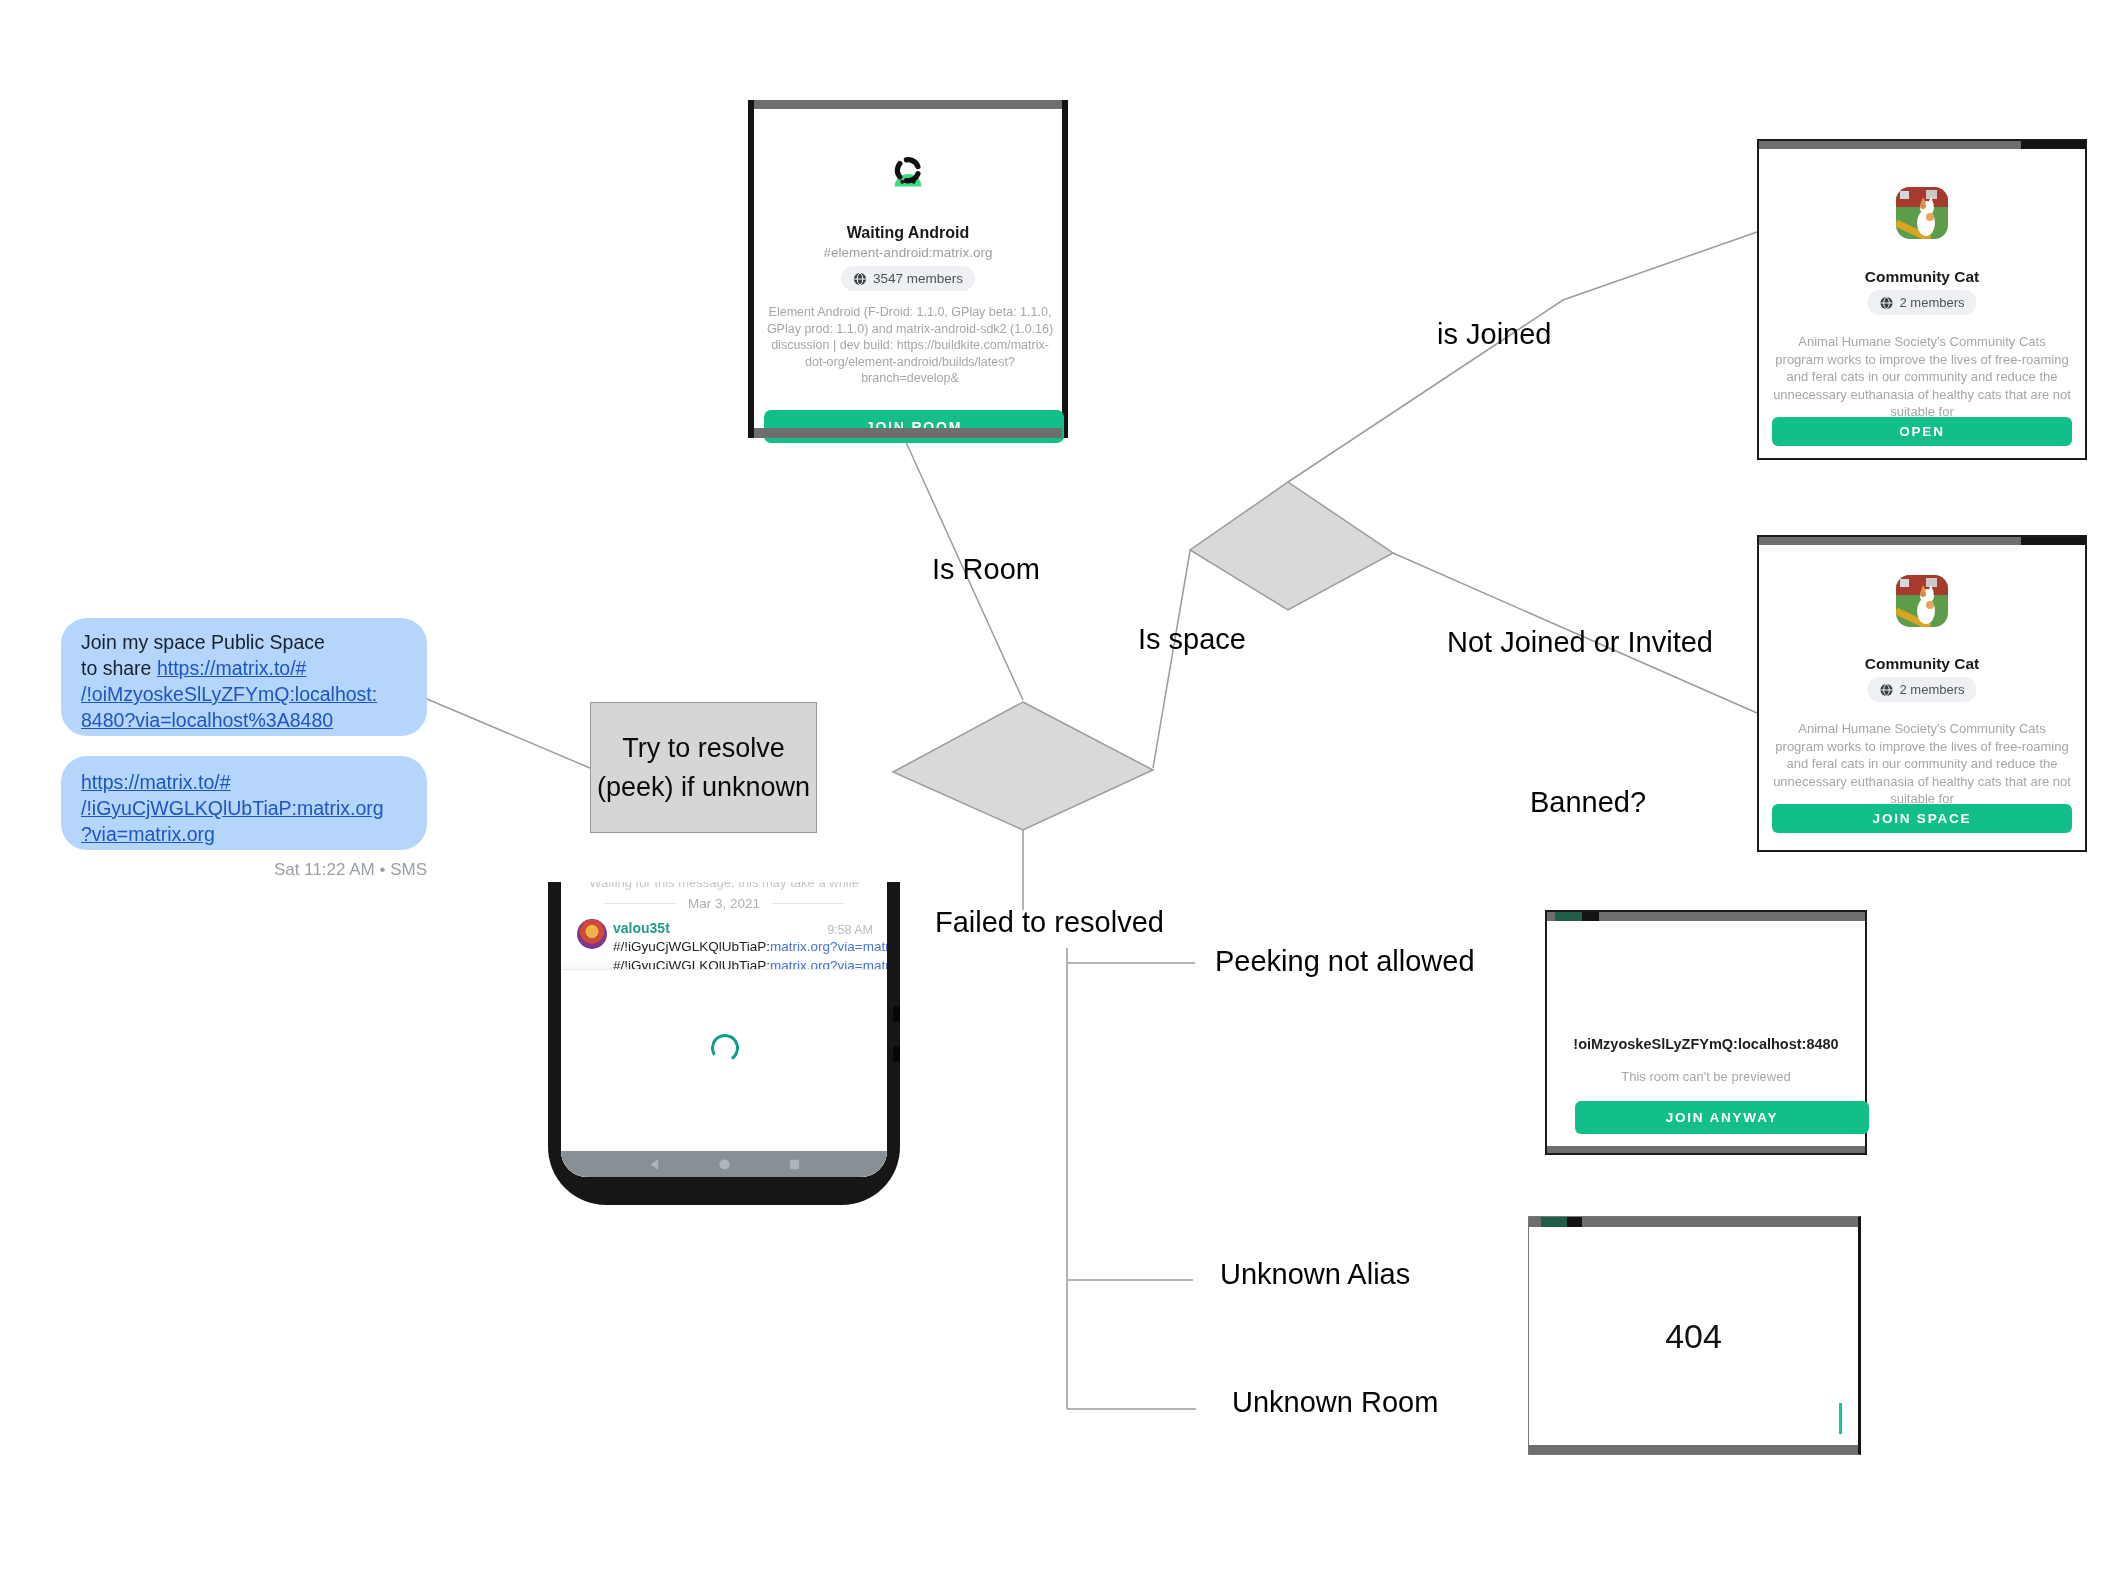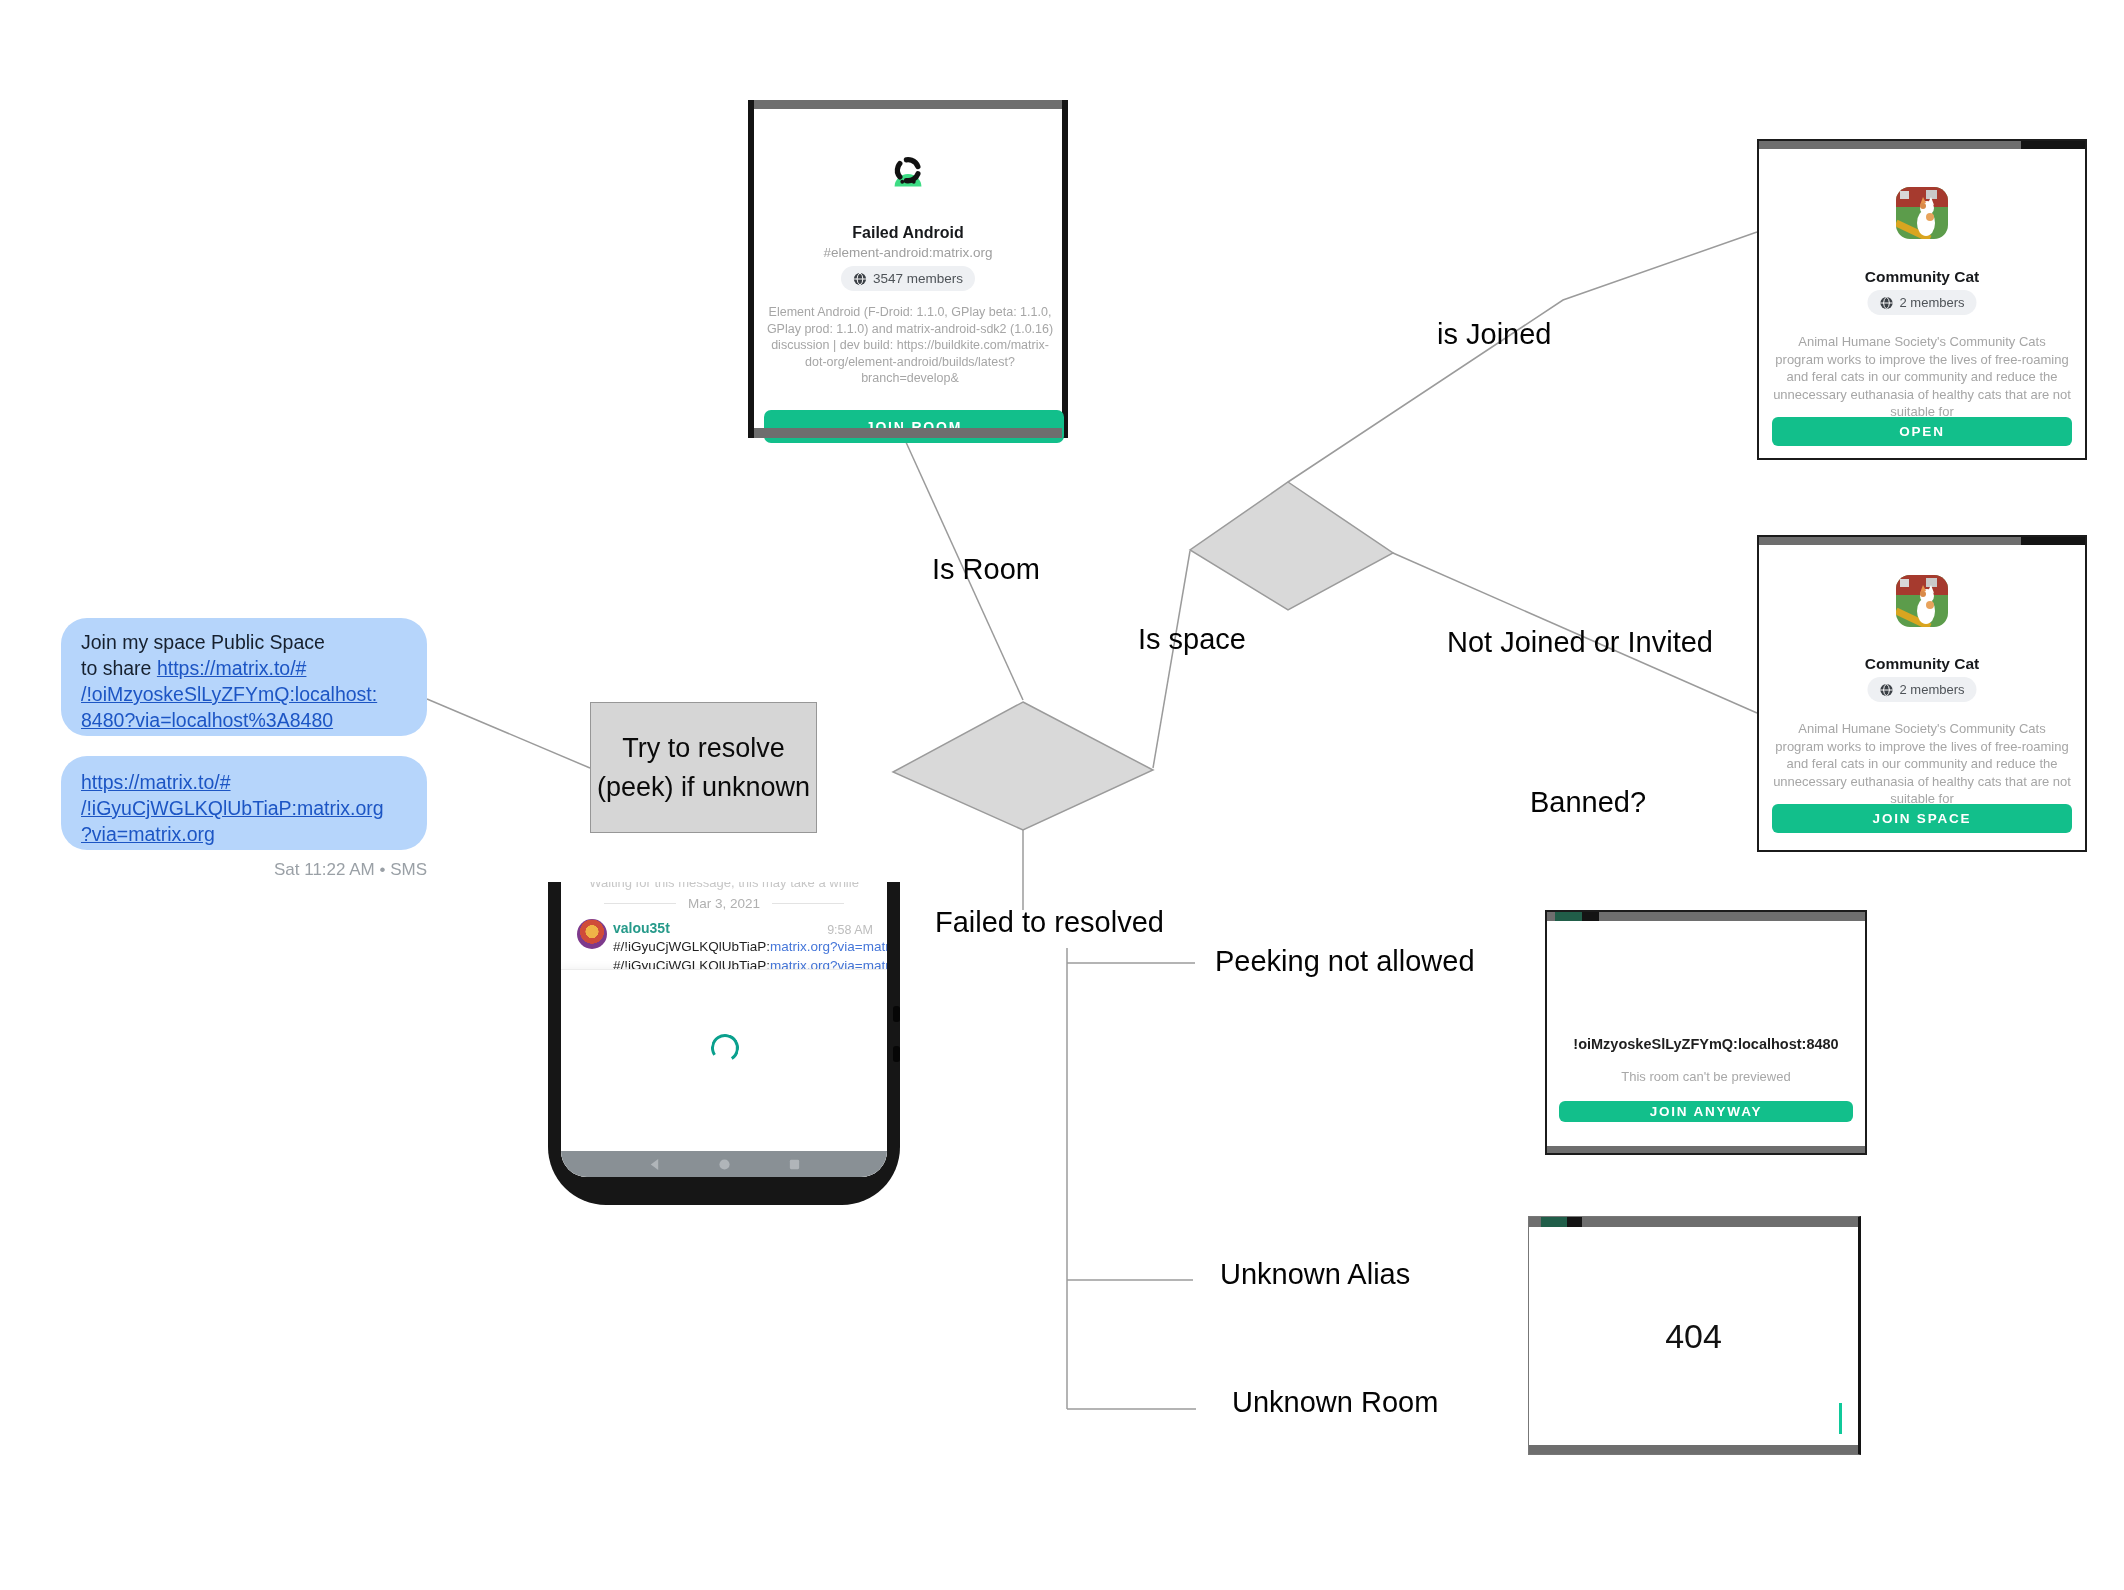--- a/index.html
+++ b/index.html
@@ -79,21 +79,21 @@
   
   #peek-card { left:1545px; top:910px; width:322px; height:245px; border:2px solid #1b1b1b; }
   #peek-card .graybar.top { top:0; height:9px; }
   #peek-card .graybar.bottom { bottom:0; height:7px; }
   #peek-card .chip.green { left:8px; width:27px; background:#215e49; }
   #peek-card .chip.black { left:35px; width:17px; background:#141414; }
   #peek-room-id { position:absolute; left:0; top:124px; width:100%; text-align:center;
     font-size:14.5px; font-weight:bold; color:#1f1f1f; }
   #peek-subtitle { position:absolute; left:0; top:157px; width:100%; text-align:center;
     font-size:13px; color:#a8a8a8; }
-  #peek-card .green-btn { left:12px; top:189px; width:294px; height:21px; font-size:13.5px; border-radius:6px; }
+  #peek-card .green-btn { left:28px; top:189px; width:294px; height:33px; font-size:13.5px; border-radius:6px; }
 
   
   #nf-card { left:1528px; top:1216px; width:333px; height:239px;
     border:1px solid #777; border-right:3px solid #141414; }
   #nf-card .graybar.top { top:0; height:10px; }
   #nf-card .graybar.bottom { bottom:0; height:9px; }
   #nf-card .chip.green { left:12px; width:26px; background:#215e49; }
   #nf-card .chip.black { left:38px; width:15px; background:#141414; }
   #nf-code { position:absolute; left:0; top:100px; width:100%; text-align:center;
     font-size:34px; color:#111; }
@@ -180,21 +180,21 @@
   <div class="shot-card" id="element-card">
     <div class="graybar top"></div>
     <div id="element-logo">
       <svg viewBox="0 0 48 48" width="46" height="46">
         <path d="M10 36 a14 13 0 0 1 28 0 z" fill="#3ddc84"></path>
         <circle cx="18" cy="31" r="2" fill="#111"></circle>
         <circle cx="30" cy="31" r="2" fill="#111"></circle>
         <circle cx="24" cy="19" r="11" fill="none" stroke="#111" stroke-width="5.5" stroke-dasharray="15 8" stroke-linecap="round" transform="rotate(20 24 19)"></circle>
       </svg>
     </div>
-    <div class="room-title">Failed Android</div>
+    <div class="room-title">Waiting Android</div>
     <div class="room-alias">#element-android:matrix.org</div>
     <div class="members-badge">
       <svg viewBox="0 0 16 16" width="14" height="14">
         <circle cx="8" cy="8" r="7" fill="#3a3f45"></circle>
         <path d="M1 8 h14 M8 1 a9 9 0 0 1 0 14 M8 1 a9 9 0 0 0 0 14" stroke="#fff" stroke-width="1.1" fill="none"></path>
       </svg>
       <span>3547 members</span>
     </div>
     <div class="room-desc">Element Android (F-Droid: 1.1.0, GPlay beta: 1.1.0, GPlay prod: 1.1.0) and matrix-android-sdk2 (1.0.16) discussion | dev build: https://buildkite.com/matrix-dot-org/element-android/builds/latest?branch=develop&amp;</div>
     <button class="green-btn">JOIN ROOM</button>

